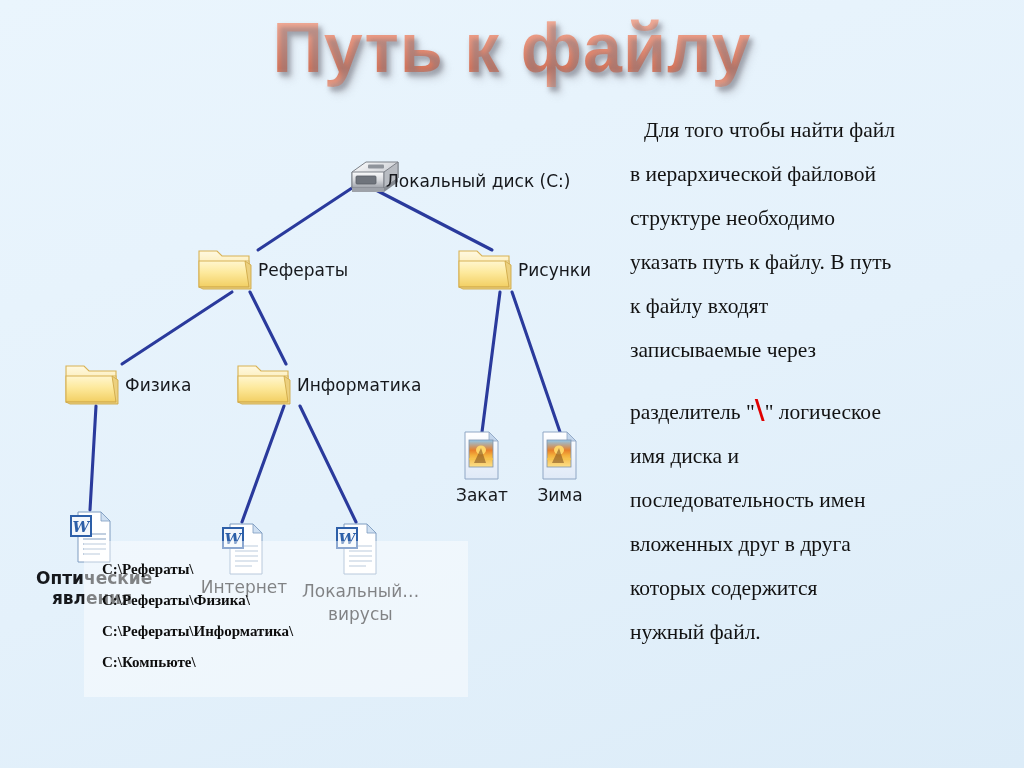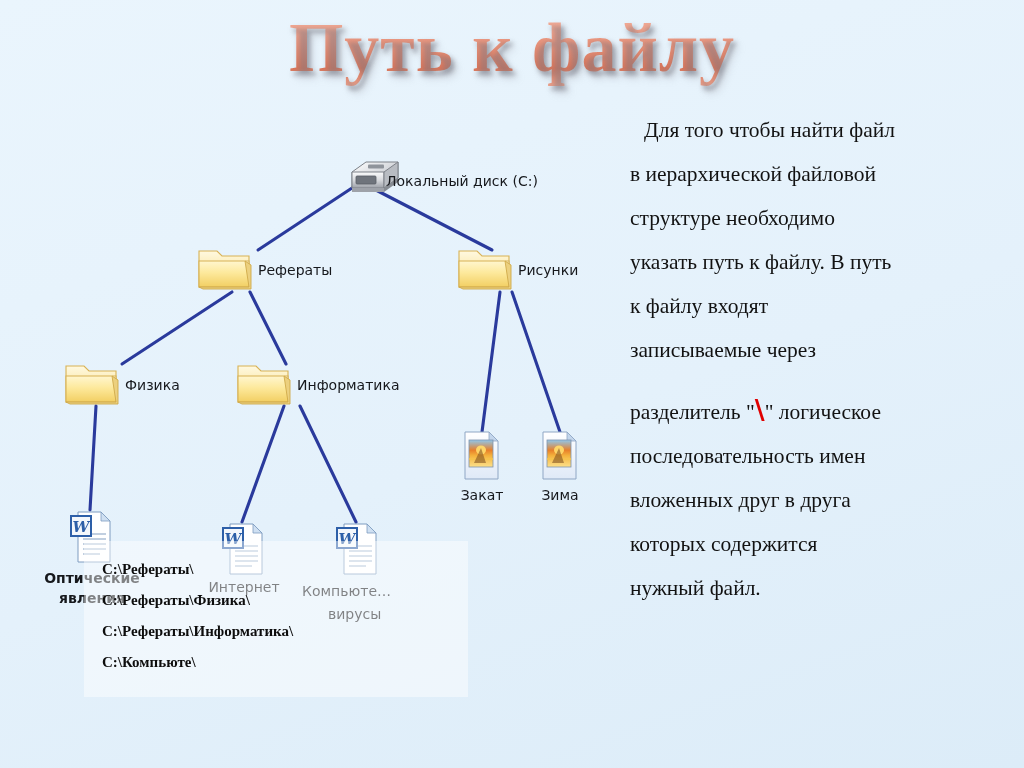--- a/index.html
+++ b/index.html
@@ -17,21 +17,21 @@
     background:linear-gradient(160deg,#eaf5fd 0%,#e4f1fb 55%,#dcecf8 100%);
   }
 
   
   #title-wrap{
     position:absolute;left:0;top:2px;width:1024px;height:92px;
     text-align:center;
   }
   #title{
     display:inline-block;
-    font-family:Liberation Serif, serif;
+    font-family:Liberation Sans, sans-serif;
     font-size:70px;
     font-weight:700;
     letter-spacing:1px;
     line-height:92px;
     color:#e8937d;
     background:linear-gradient(180deg,#f6bfae 0%,#ec9a83 38%,#d9755a 72%,#f0b3a0 100%);
     -webkit-background-clip:text;
     background-clip:text;
     -webkit-text-fill-color:transparent;
     text-shadow:3px 4px 4px rgba(120,120,130,.45);
@@ -41,21 +41,21 @@
   
   #diagram{
     position:absolute;left:0;top:110px;width:620px;height:420px;
   }
   #edges{position:absolute;left:0;top:0;width:620px;height:420px;}
 
   .node{position:absolute;}
   .node .lbl{
     position:absolute;
     font-family:"DejaVu Sans", sans-serif;
-    font-size:14px;
+    font-size:17px;
     color:#16181c;
     white-space:nowrap;
     line-height:15px;
   }
   .lbl.center{text-align:center;}
 
   
   #path-box{
     position:absolute;left:84px;top:541px;width:384px;height:156px;
     background:rgba(255,255,255,.46);
@@ -271,40 +271,41 @@
         <g stroke="#8fa8c6" stroke-width="1.1">
           <line x1="15" y1="26" x2="38" y2="26"></line>
           <line x1="15" y1="31" x2="38" y2="31"></line>
           <line x1="15" y1="36" x2="38" y2="36"></line>
           <line x1="15" y1="41" x2="38" y2="41"></line>
           <line x1="15" y1="46" x2="32" y2="46"></line>
         </g>
         <rect x="3" y="8" width="20" height="20" fill="#f3f7fc" stroke="#2d5fa8" stroke-width="2"></rect>
         <text x="13" y="24" font-family="DejaVu Serif, serif" font-size="15" font-weight="700" fill="#2d5fa8" text-anchor="middle" font-style="italic">W</text>
       </svg>
-      <span class="lbl" style="left:-32px;top:60px;width:118px;line-height:23px;white-space:normal;text-align:left;"><span>Компьюте…</span><br><span style="display:inline-block;padding-left:26px;">вирусы</span></span>
+      <span class="lbl" style="left:-32px;top:60px;width:118px;line-height:23px;white-space:normal;text-align:left;"><span>Локальный…</span><br><span style="display:inline-block;padding-left:26px;">вирусы</span></span>
     </div>
 
   </div>
 
   <div id="path-box">
     <p class="p">C:\Рефераты\</p>
     <p class="p">C:\Рефераты\Физика\</p>
     <p class="p">C:\Рефераты\Информатика\</p>
     <p class="p">C:\Компьюте\</p>
   </div>
 
   <div id="para">
     <span class="ln indent">Для того чтобы найти файл</span>
     <span class="ln">в иерархической файловой</span>
     <span class="ln">структуре необходимо</span>
     <span class="ln">указать путь к файлу. В путь</span>
     <span class="ln">к файлу входят</span>
     <span class="ln">записываемые через</span>
     <span class="gap"></span>
     <span class="ln"><span>разделитель "</span><span class="sep">\</span><span>" логическое</span></span>
+    <span class="ln">имя диска и</span>
     <span class="ln">последовательность имен</span>
     <span class="ln">вложенных друг в друга</span>
     <span class="ln">которых содержится</span>
     <span class="ln">нужный файл.</span>
   </div>
 
 </div>
 
 </body></html>

